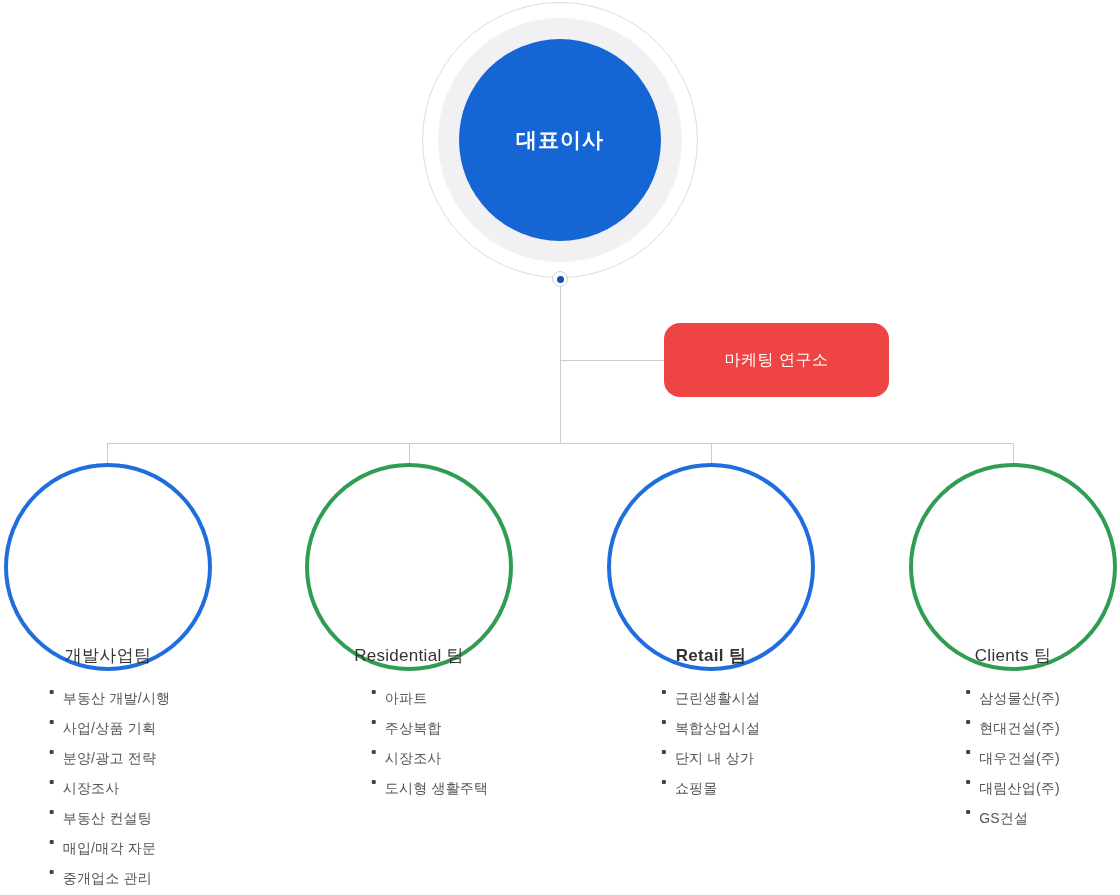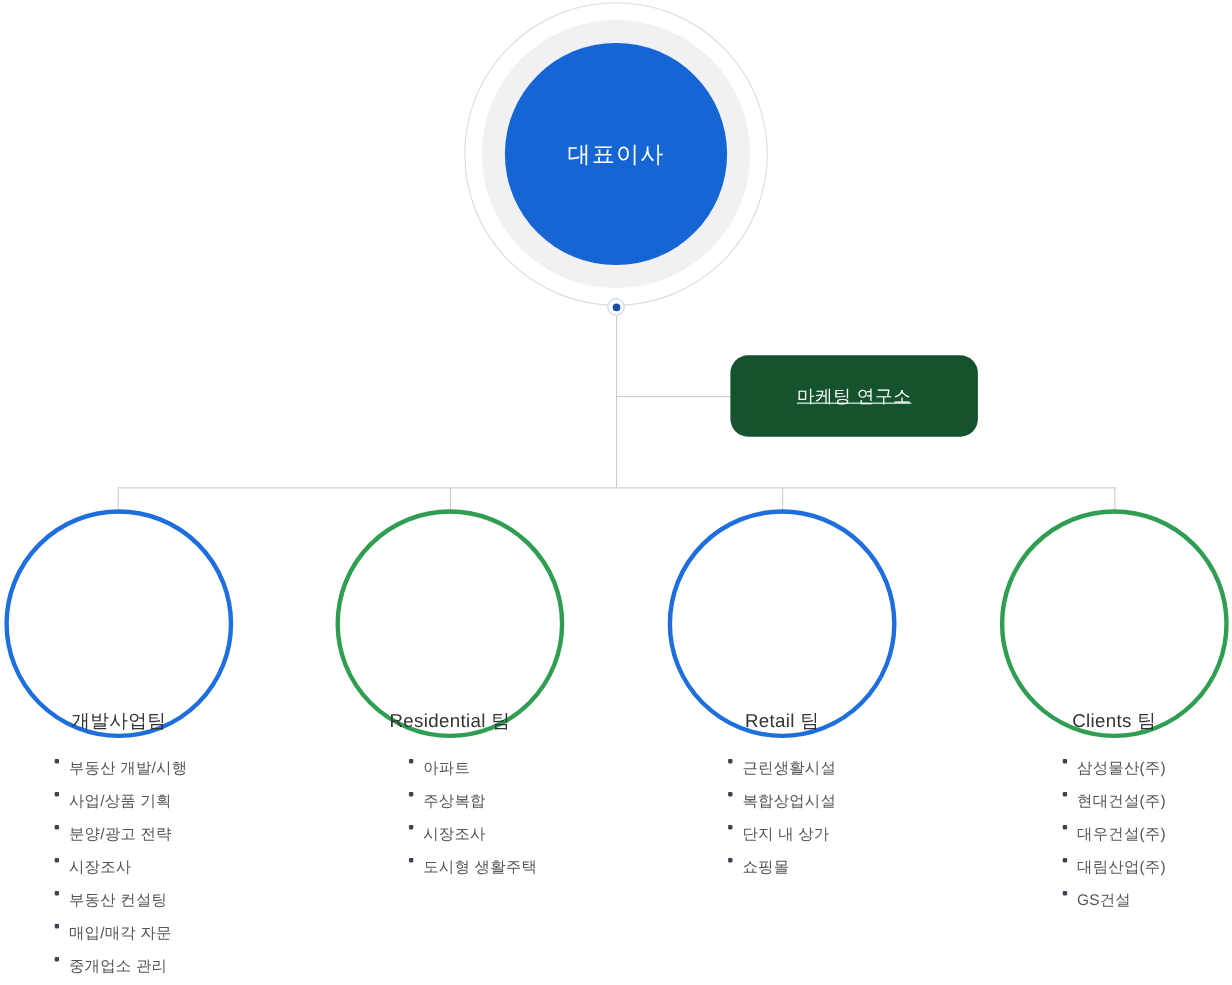--- a/index.html
+++ b/index.html
@@ -89,38 +89,38 @@
   <div class="line v" id="line-root-trunk"></div>
   <div class="line h" id="line-branch-research"></div>
   <div class="line h" id="line-team-trunk"></div>
   <div class="line v stub" id="stub-t1"></div>
   <div class="line v stub" id="stub-t2"></div>
   <div class="line v stub" id="stub-t3"></div>
   <div class="line v stub" id="stub-t4"></div>
 
   <div id="root-outer"></div>
   <div id="root-ring"></div>
-  <div id="root-circle" style="background: rgb(21, 101, 212);">
+  <div id="root-circle" style="background: rgb(21, 101, 212); font-weight: bold;">
     <span>대표이사</span>
   </div>
   <div id="root-dot">
     <span class="dot-core"></span>
   </div>
 
-  <div id="research-box" style="background: #14532d; text-decoration: underline;">
+  <div id="research-box" style="background: #ef4444;">
     <span>마케팅 연구소</span>
   </div>
 
   <div class="team-circle" id="team-circle-1" style="border-color: rgb(30, 110, 221);">
     <span>개발사업팀</span>
   </div>
   <div class="team-circle" id="team-circle-2" style="border-color: rgb(47, 158, 82);">
     <span>Residential 팀</span>
   </div>
-  <div class="team-circle" id="team-circle-3" style="border-color: rgb(30, 110, 221);">
+  <div class="team-circle" id="team-circle-3" style="border-color: rgb(30, 110, 221); font-weight: bold;">
     <span>Retail 팀</span>
   </div>
   <div class="team-circle" id="team-circle-4" style="border-color: rgb(47, 158, 82);">
     <span>Clients 팀</span>
   </div>
 
   <ul class="team-list" id="team-list-1">
       <li>
         <span class="bullet"></span>
         <span>부동산 개발/시행</span>

